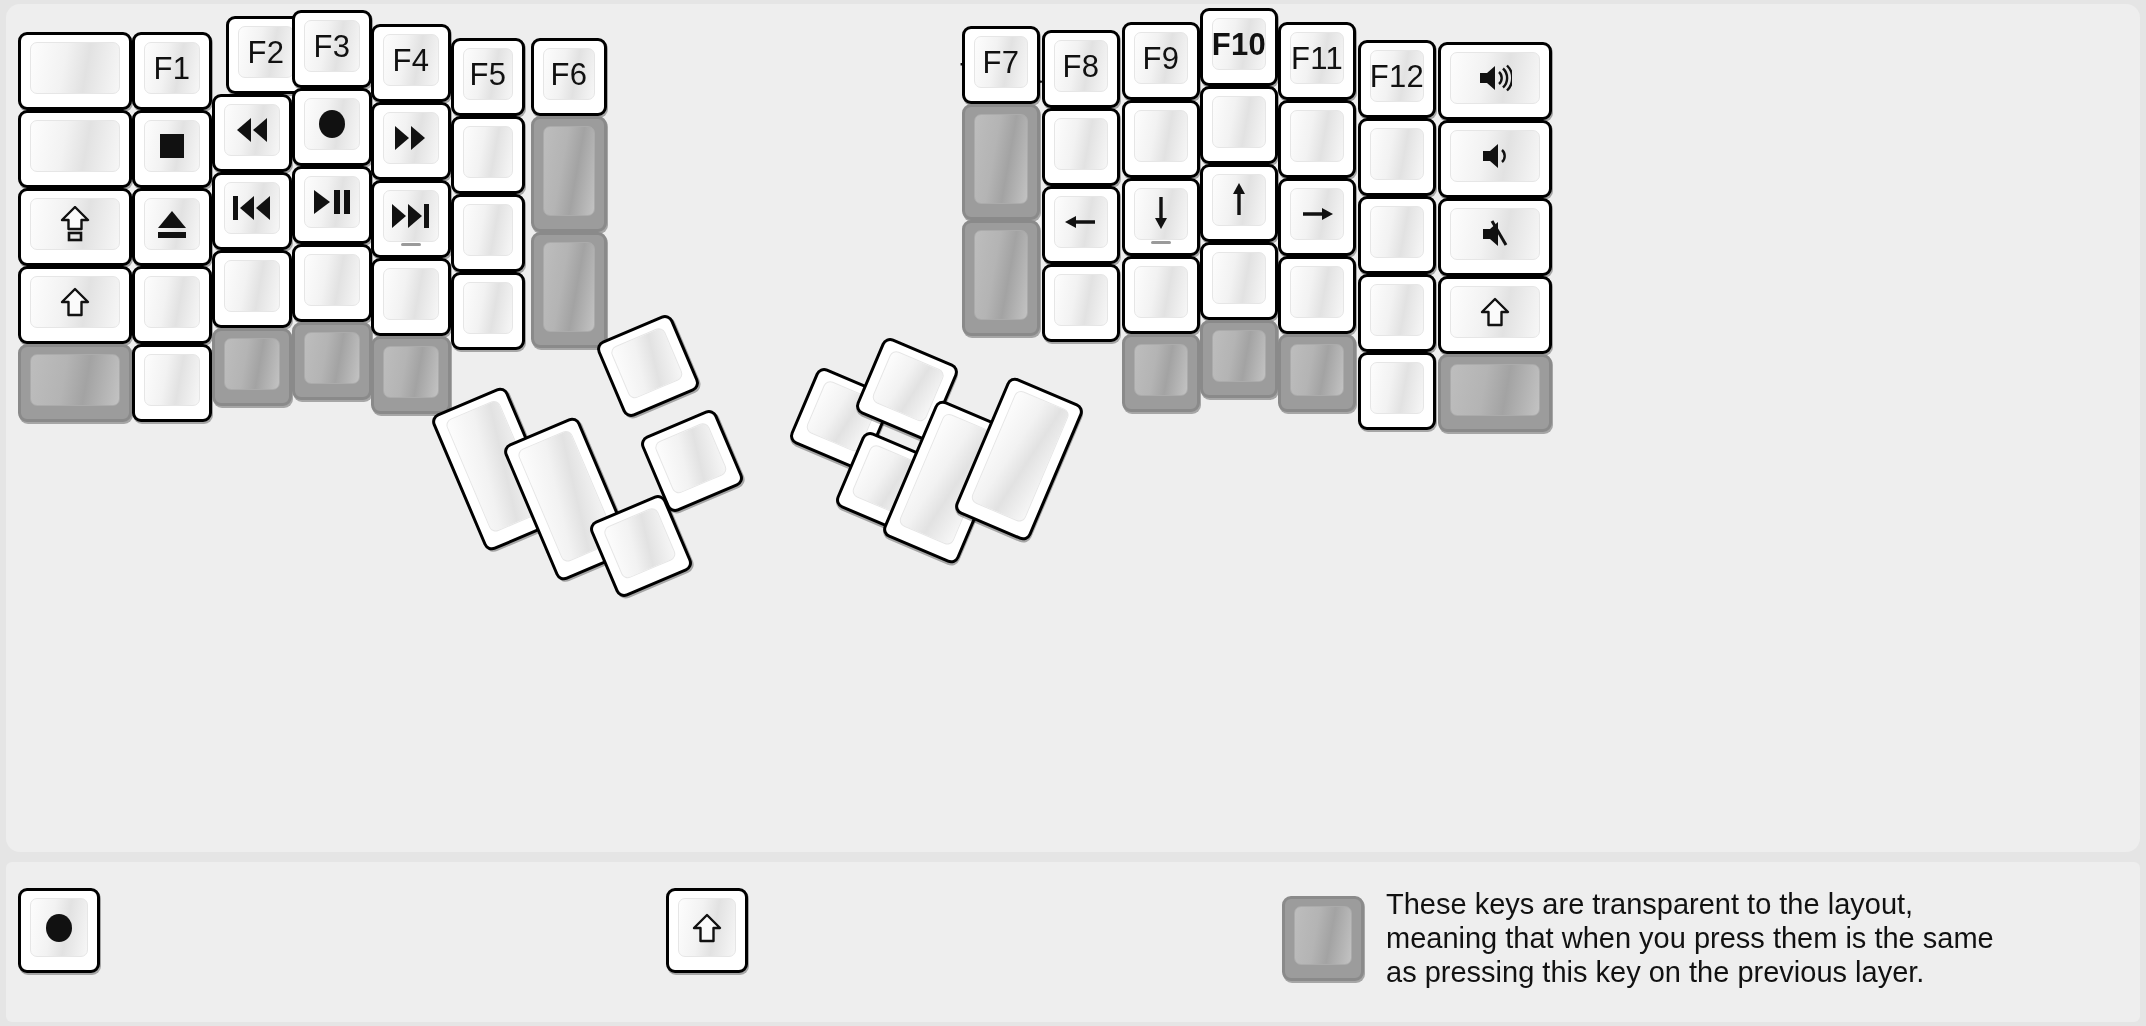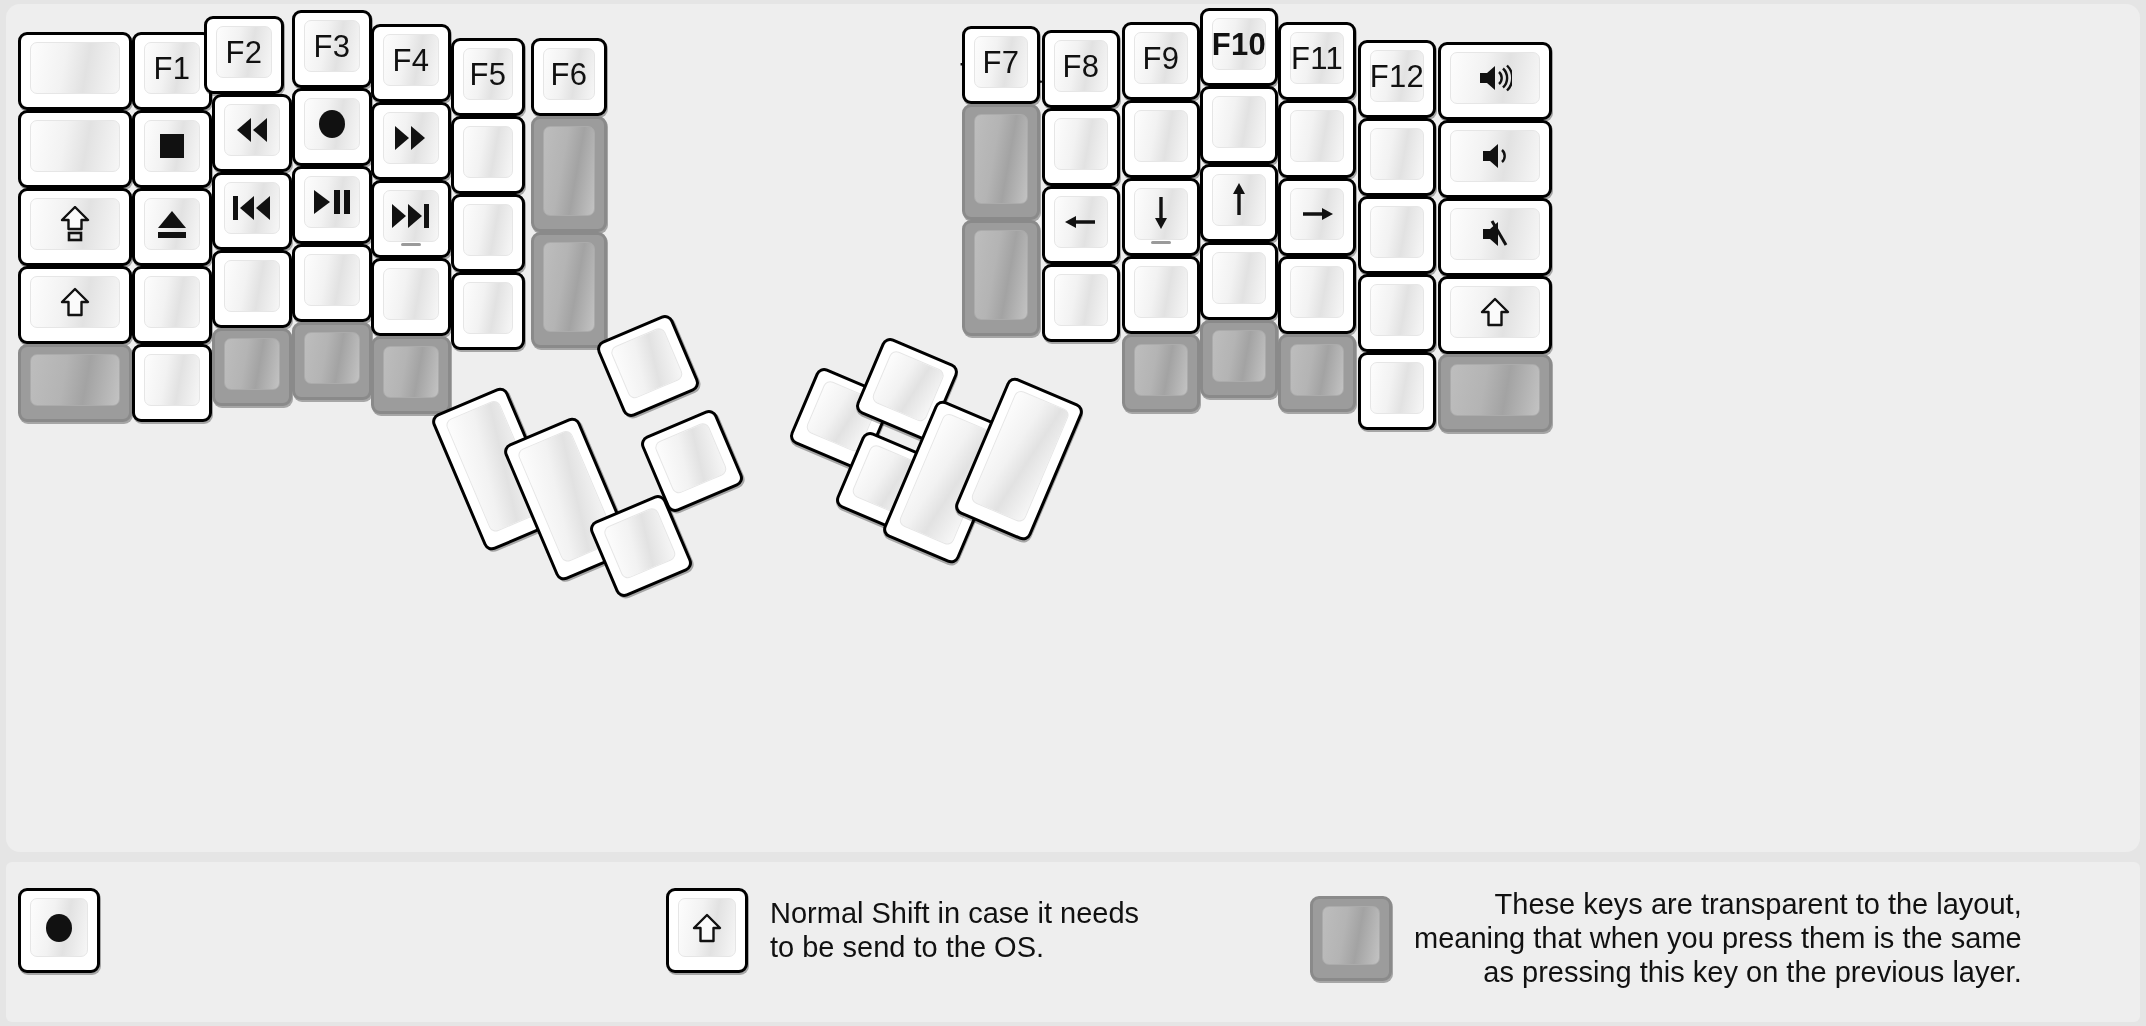--- a/index.html
+++ b/index.html
@@ -129,21 +129,21 @@
             </svg>
           </span>
         </div>
       </div>
       <div class="key" style="left: 132px; top: 266px; width: 80px; height: 78px;">
         <div class="cap"></div>
       </div>
       <div class="key" style="left: 132px; top: 344px; width: 80px; height: 78px;">
         <div class="cap"></div>
       </div>
-      <div class="key" style="left: 204px; top: 16px; width: 80px; height: 78px;">
+      <div class="key" style="left: 226px; top: 16px; width: 80px; height: 78px;">
         <div class="cap">
           <span class="lbl">F2</span>
         </div>
       </div>
       <div class="key" style="left: 212px; top: 94px; width: 80px; height: 78px;">
         <div class="cap">
           <span class="glyph">
             <svg class="g" width="38" height="28" viewBox="0 0 38 28">
               <polygon points="18,2 18,26 4,14" fill="#111"></polygon>
               <polygon points="34,2 34,26 20,14" fill="#111"></polygon>
@@ -471,24 +471,22 @@
       <div class="lg" style="left: 666px; top: 888px;">
         <div class="key lgkey" style="position: relative; left: 0px; top: 0px;">
           <div class="cap">
             <span class="glyph">
               <svg class="g" width="30" height="30" viewBox="0 0 30 30">
                 <path d="M15 2 L28 15 L21.5 15 L21.5 28 L8.5 28 L8.5 15 L2 15 Z" fill="#fafafa" stroke="#111" stroke-width="2.4" stroke-linejoin="round"></path>
               </svg>
             </span>
           </div>
         </div>
-        <div class="lgtext">Normal Shift in case it needs
-to be send to the OS.</div>
-      </div>
-      <div class="lg" style="left: 1310px; top: 888px; text-align: right;">
+      </div>
+      <div class="lg" style="left: 1282px; top: 888px;">
         <div class="key lgkey trans" style="position: relative; left: 0px; top: 0px;">
           <div class="cap"></div>
         </div>
         <div class="lgtext">These keys are transparent to the layout,
 meaning that when you press them is the same
 as pressing this key on the previous layer.</div>
       </div>
     </div>
 
 </div>

